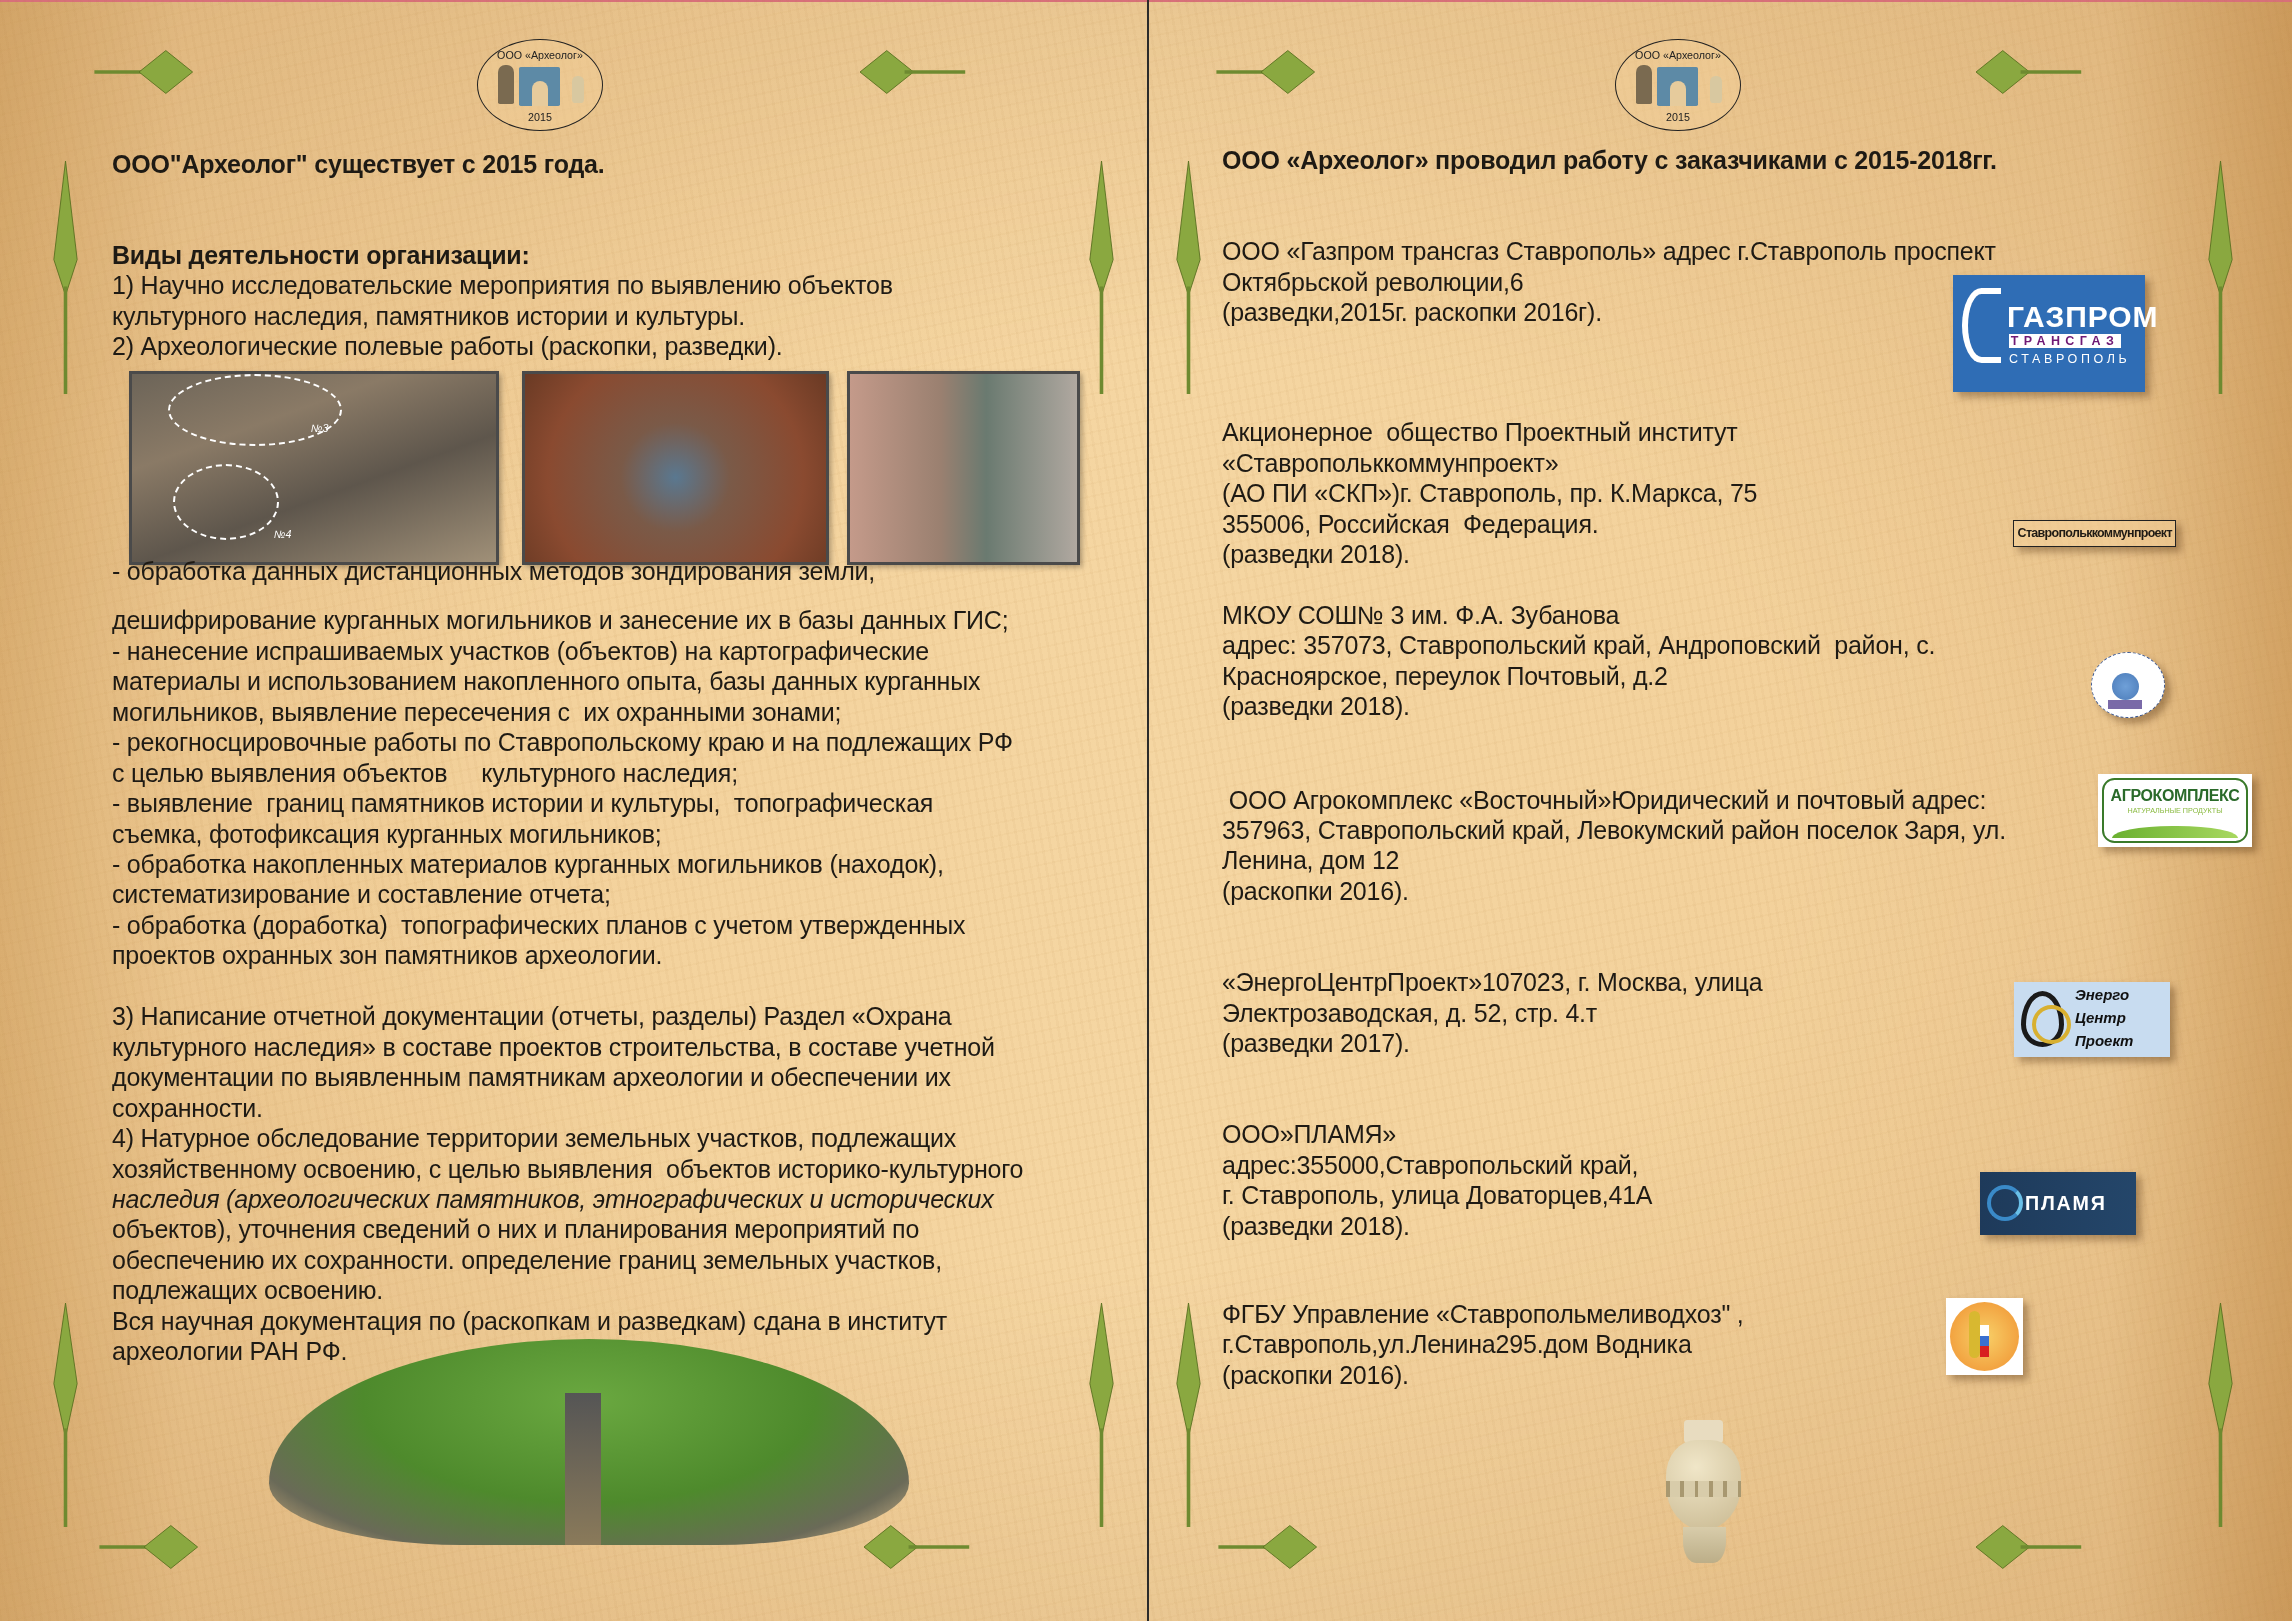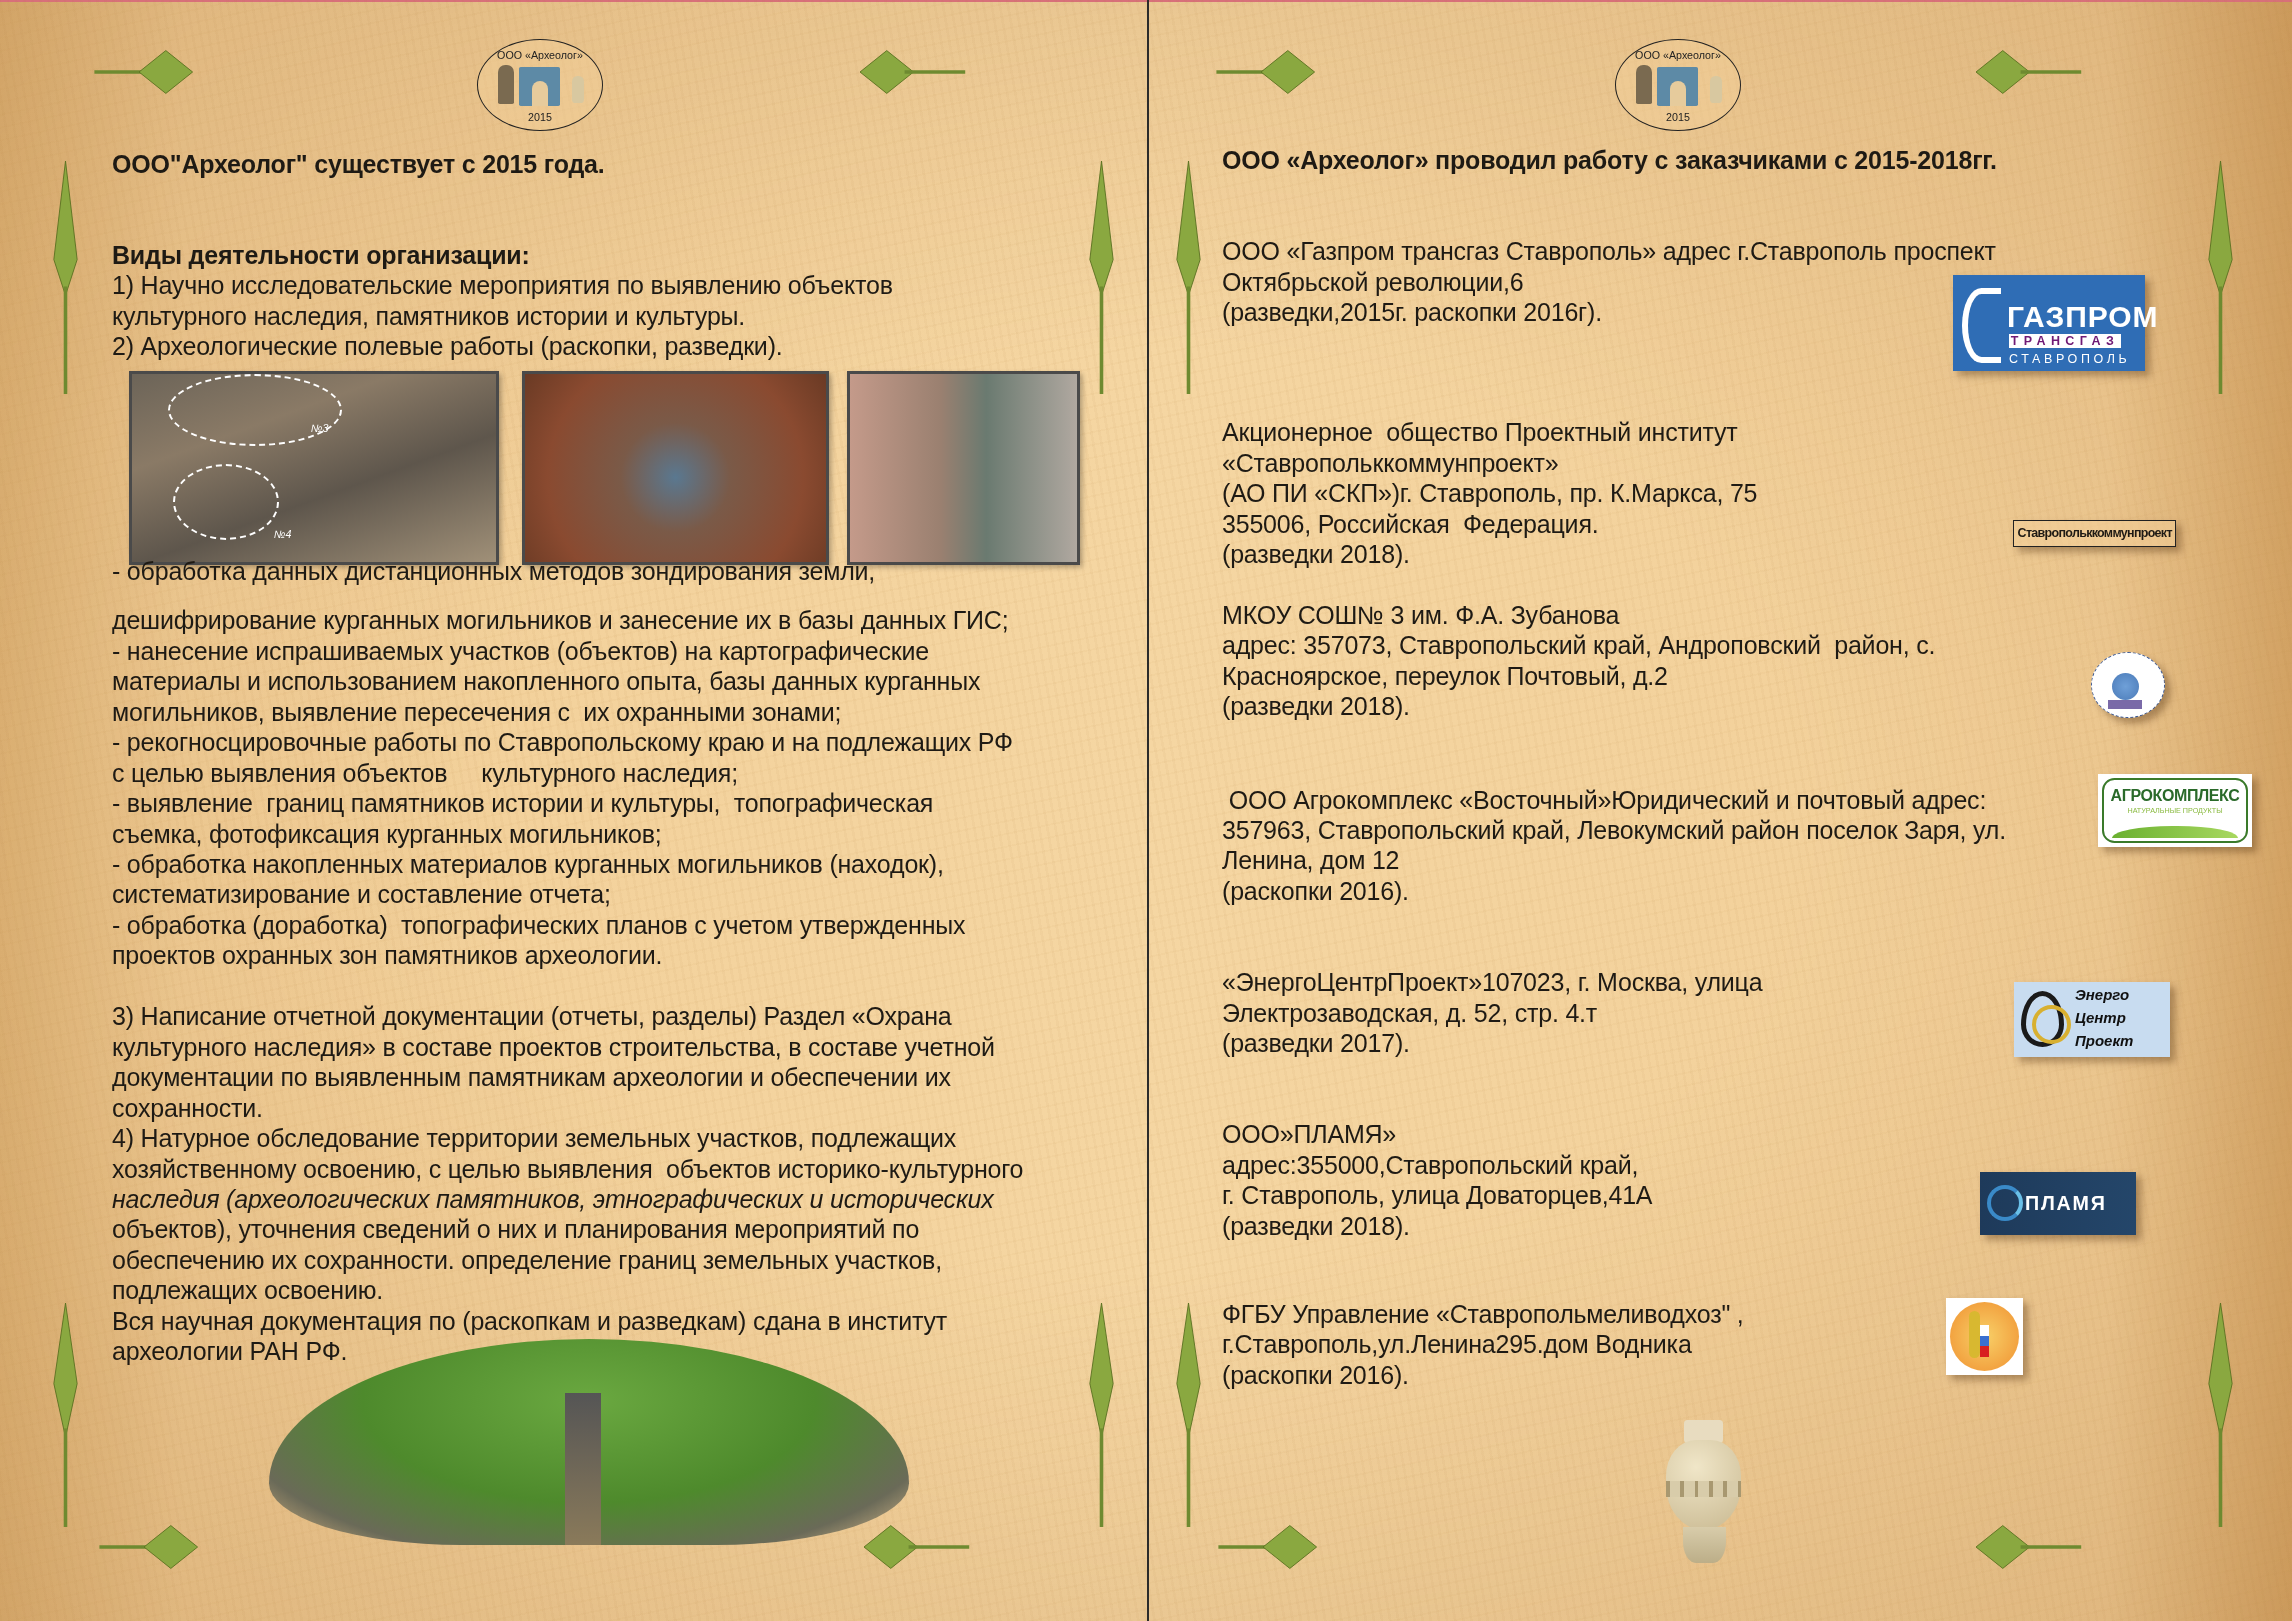--- a/index.html
+++ b/index.html
@@ -265,21 +265,21 @@
         <line x1="50" y1="28" x2="118" y2="28" stroke="#6e8a30" stroke-width="4"></line>
       </svg>
   </div>
 
   <div class="txt bold" style="left:74px;top:145px;">ООО «Археолог» проводил работу с заказчиками с 2015-2018гг.</div>
 
   <div>
     <div class="txt" style="left:74px;top:236px;">ООО «Газпром трансгаз Ставрополь» адрес г.Ставрополь проспект</div>
     <div class="txt" style="left:74px;top:267px;">Октябрьской революции,6</div>
     <div class="txt" style="left:74px;top:297px;">(разведки,2015г. раскопки 2016г).</div>
-    <div class="client-logo gazprom" style="left:805px;top:275px;width:192px;height:96px;">
+    <div class="client-logo gazprom" style="left:805px;top:275px;width:192px;height:117px;">
       <div class="flame"></div>
       <div class="g1">ГАЗПРОМ</div>
       <div class="g2">ТРАНСГАЗ</div>
       <div class="g3">СТАВРОПОЛЬ</div>
     </div>
   </div>
 
   <div>
     <div class="txt" style="left:74px;top:417px;">Акционерное  общество Проектный институт</div>
     <div class="txt" style="left:74px;top:448px;">«Ставропольккоммунпроект»</div>

